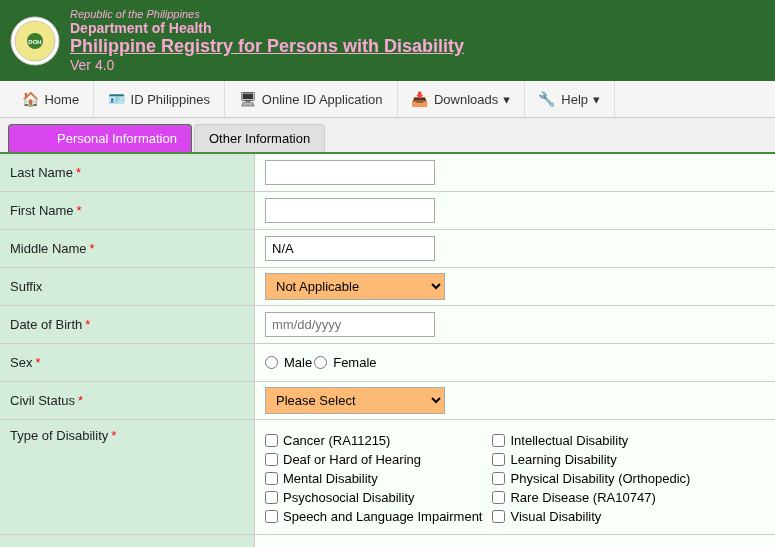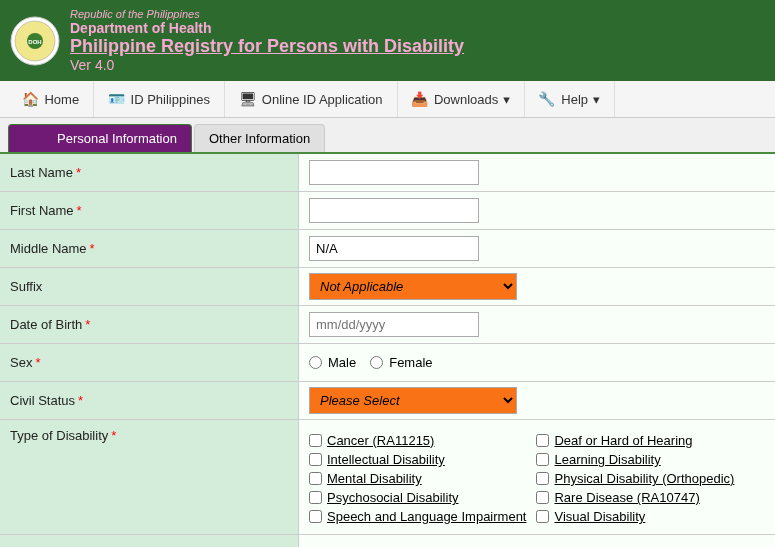--- a/index.html
+++ b/index.html
@@ -57,38 +57,38 @@
       padding: 6px 14px;
       cursor: pointer;
       border: 1px solid #ccc;
       border-bottom: none;
       background: #e0e0e0;
       font-size: 13px;
       border-radius: 4px 4px 0 0;
       margin-right: 2px;
     }
     .tab.active {
-      background: #701a75;
+      background: #d946ef;
       color: #fff;
       border-color: #3a7d2e;
       padding-left: 48px;
     }
 
     
     .form-container {
       background: #fff;
     }
     .form-row {
       display: flex;
       align-items: stretch;
       border-bottom: 1px solid #ccc;
       min-height: 38px;
     }
     .form-label {
-      width: 299px;
+      width: 255px;
       flex-shrink: 0;
       background: #d4edda;
       padding: 8px 10px;
       font-weight: normal;
       color: #222;
       display: flex;
       align-items: center;
       border-right: 1px solid #ccc;
       font-size: 13px;
     }
@@ -105,48 +105,46 @@
       border: 1px solid #aaa;
       padding: 4px 6px;
       font-size: 13px;
       width: 170px;
       background: #fff;
     }
     .form-field select {
       border: 1px solid #aaa;
       padding: 4px 6px;
       font-size: 13px;
-      width: 208px;
-      background: #f97316;
+      width: 180px;
+      background: #fdba74;
       cursor: pointer;
-      font-style: italic;
     }
     .form-field input[type="radio"] { margin-right: 3px; }
-    .radio-group { display: flex; align-items: center; gap: 14px; }
+    .radio-group { display: flex; align-items: center; gap: 2px; }
     .radio-label { display: flex; align-items: center; gap: 3px; font-size: 13px; }
 
     
     .disability-grid {
       display: grid;
       grid-template-columns: 1fr 1fr;
       gap: 4px 10px;
       padding: 5px 0;
     }
     .checkbox-item {
       display: flex;
       align-items: center;
       gap: 5px;
       font-size: 13px;
     }
     .checkbox-item input[type="checkbox"] { cursor: pointer; }
 
     .form-row.tall .form-field {
       align-items: flex-start;
       padding-top: 8px;
-      text-decoration: underline;
     }
     .form-row.tall .form-label {
       align-items: flex-start;
       padding-top: 8px;
     }
   </style>
 </head>
 <body>
 
 <div class="header">
@@ -299,28 +297,28 @@
       <span class="required">*</span>
     </div>
     <div class="form-field">
       <div class="disability-grid">
         <div class="checkbox-item">
           <input type="checkbox" style="">
           <span>Cancer (RA11215)</span>
         </div>
         <div class="checkbox-item">
           <input type="checkbox" style="">
+          <span>Intellectual Disability</span>
+        </div>
+        <div class="checkbox-item">
+          <input type="checkbox" style="">
           <span>Deaf or Hard of Hearing</span>
         </div>
         <div class="checkbox-item">
           <input type="checkbox" style="">
-          <span>Intellectual Disability</span>
-        </div>
-        <div class="checkbox-item">
-          <input type="checkbox" style="">
           <span>Learning Disability</span>
         </div>
         <div class="checkbox-item">
           <input type="checkbox" style="">
           <span>Mental Disability</span>
         </div>
         <div class="checkbox-item">
           <input type="checkbox" style="">
           <span>Physical Disability (Orthopedic)</span>
         </div>

